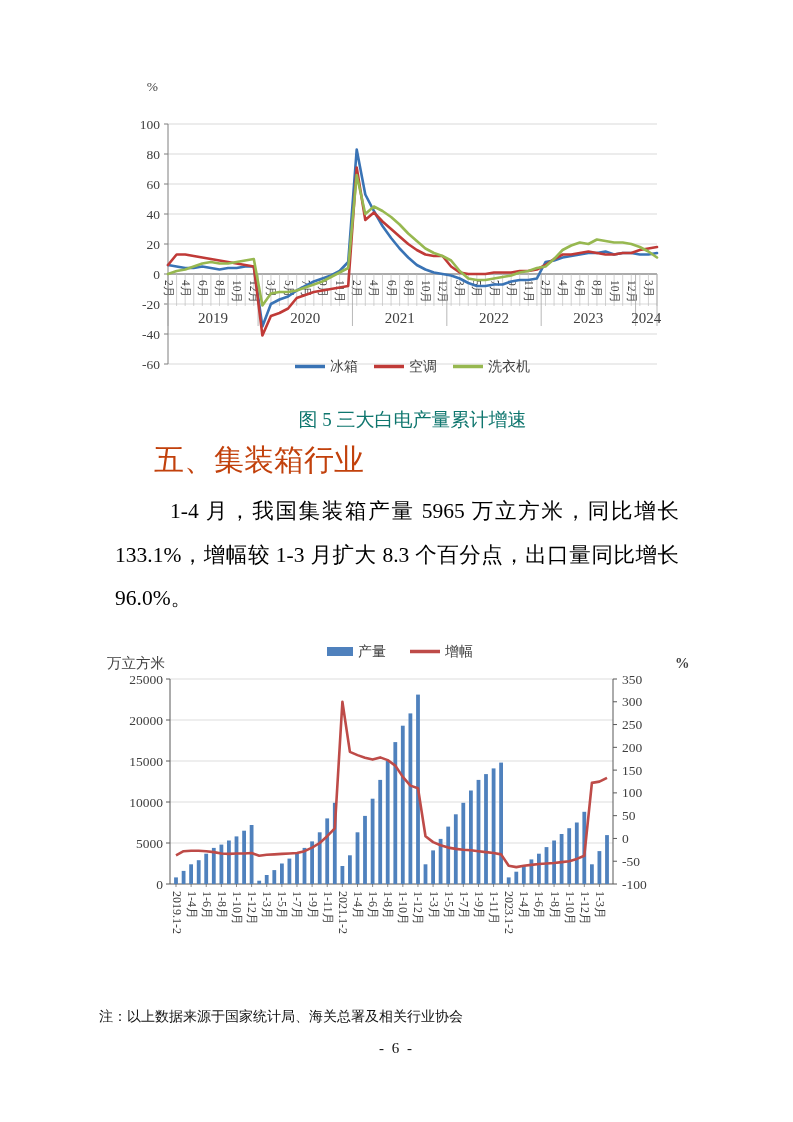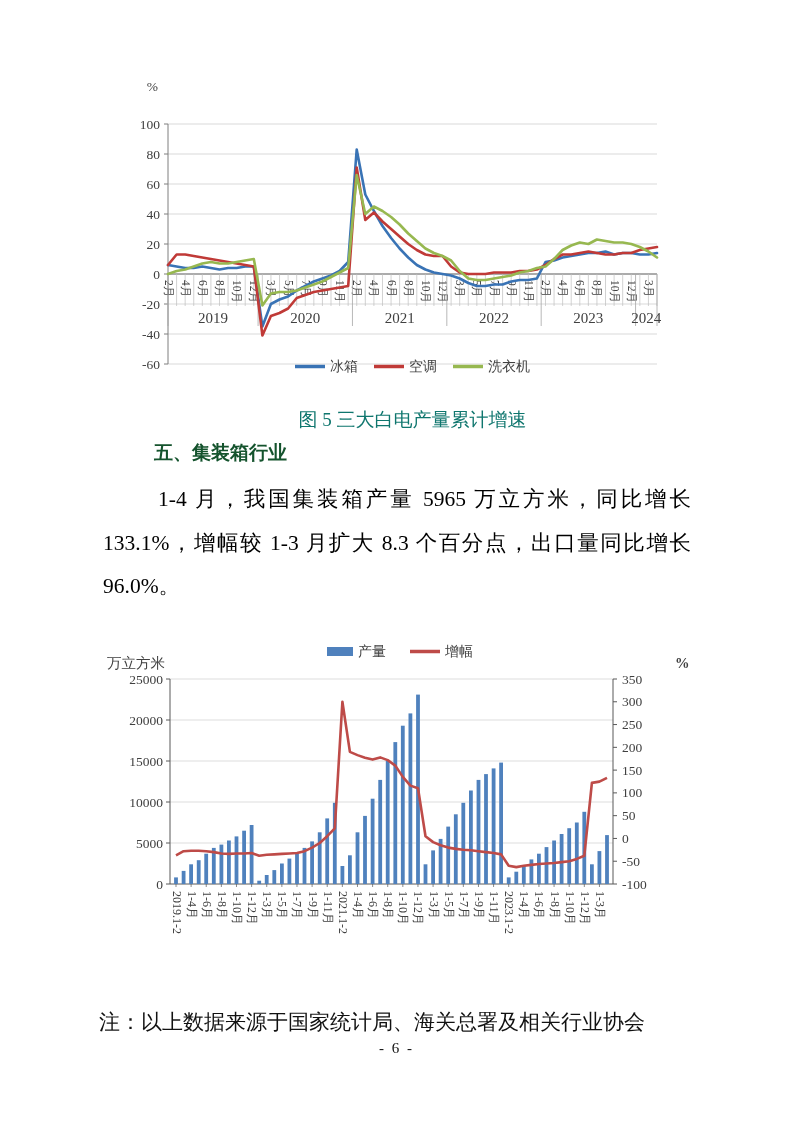--- a/index.html
+++ b/index.html
@@ -4,24 +4,24 @@
 <style>
   html,body{margin:0;padding:0;background:#888;}
   .page{
     position:relative;width:793px;height:1122px;margin:0 auto;background:#ffffff;
     font-family:"Liberation Serif","DejaVu Serif",serif;color:#000;overflow:hidden;
   }
   .abs{position:absolute;}
   .chart-wrap svg{overflow:visible;display:block;}
   svg text{font-family:"Liberation Serif","DejaVu Serif",serif;fill:#404040;}
   .caption{left:16px;width:100%;text-align:center;font-size:19px;color:#0f766e;}
-  .heading{font-family:"Liberation Sans","DejaVu Sans",sans-serif;font-weight:700;font-size:19px;color:#14532d;}
+  .heading{font-family:"Liberation Sans","DejaVu Sans",sans-serif;font-weight:400;font-size:30px;color:#c2410c;}
   .bodytext{left:99px;width:596px;font-size:21.5px;line-height:43.5px;text-align:justify;color:#000;}
-  .bodytext p{margin:4px;text-indent:55px;}
-  .note{font-size:21px;color:#111;}
+  .bodytext p{margin:16px;text-indent:55px;}
+  .note{font-size:14px;color:#111;}
   .pagenum{left:0;width:100%;text-align:center;font-size:15px;color:#111;letter-spacing:2px;}
 </style>
 </head>
 <body>
 
 <div class="page">
 
   <div class="abs chart-wrap" style="left:120px;top:75px;width:560px;height:310px;">
     <svg id="fig5-svg" width="560" height="310" viewBox="0 0 560 310">
         <line x1="48" y1="289" x2="537" y2="289" stroke="#D9D9D9" stroke-width="1"></line>

